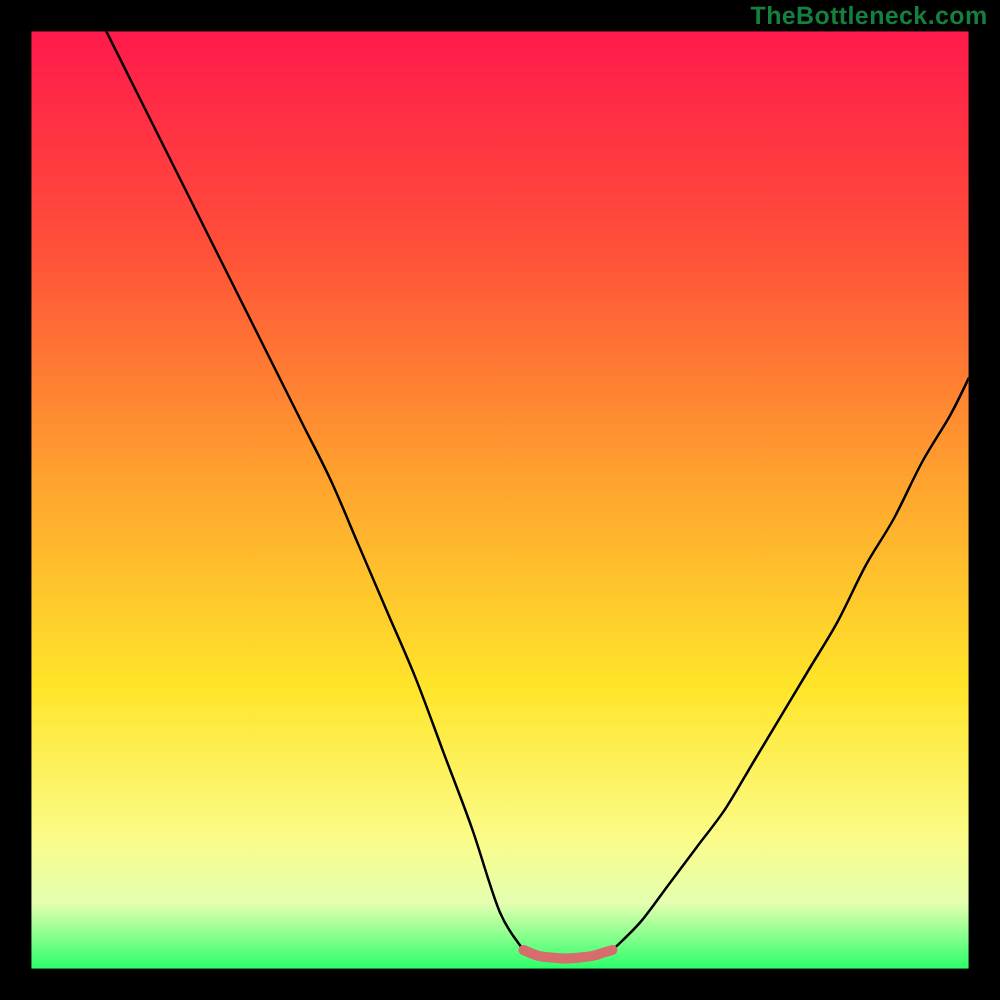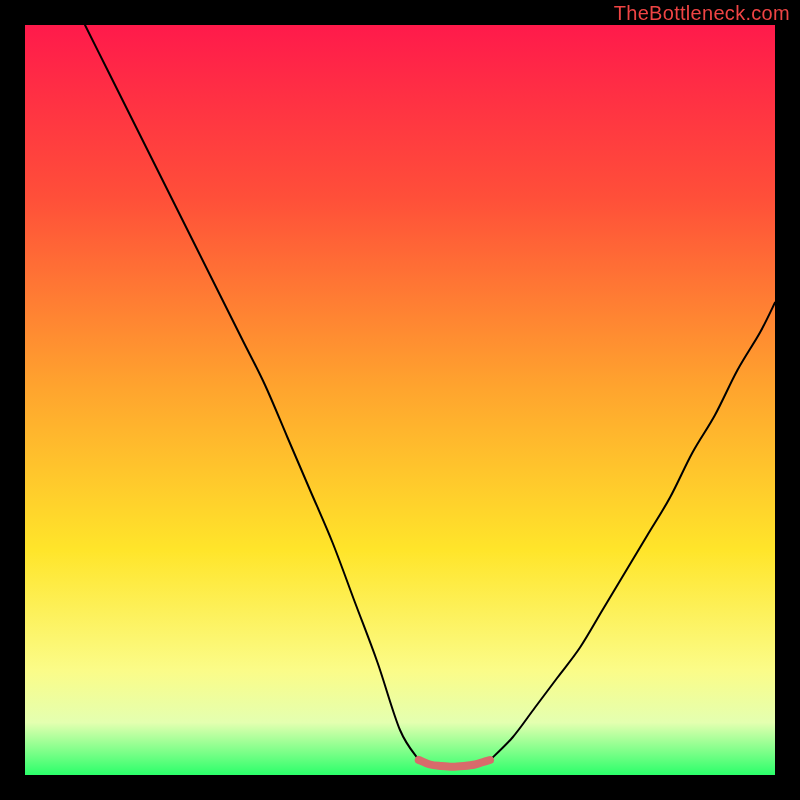--- a/index.html
+++ b/index.html
@@ -8,23 +8,23 @@
     width: 800px;
     height: 800px;
     background: #000000;
     overflow: hidden;
     font-family: Arial, Helvetica, sans-serif;
   }
   .watermark {
     position: absolute;
     top: 2px;
     right: 10px;
-    color: #ef4444;
+    color: #15803d;
     font-size: 20px;
-    font-weight: normal;
+    font-weight: bold;
     letter-spacing: 0.3px;
     z-index: 10;
   }
   .chart-area {
     position: absolute;
     left: 25px;
     top: 25px;
     width: 750px;
     height: 750px;
   }

